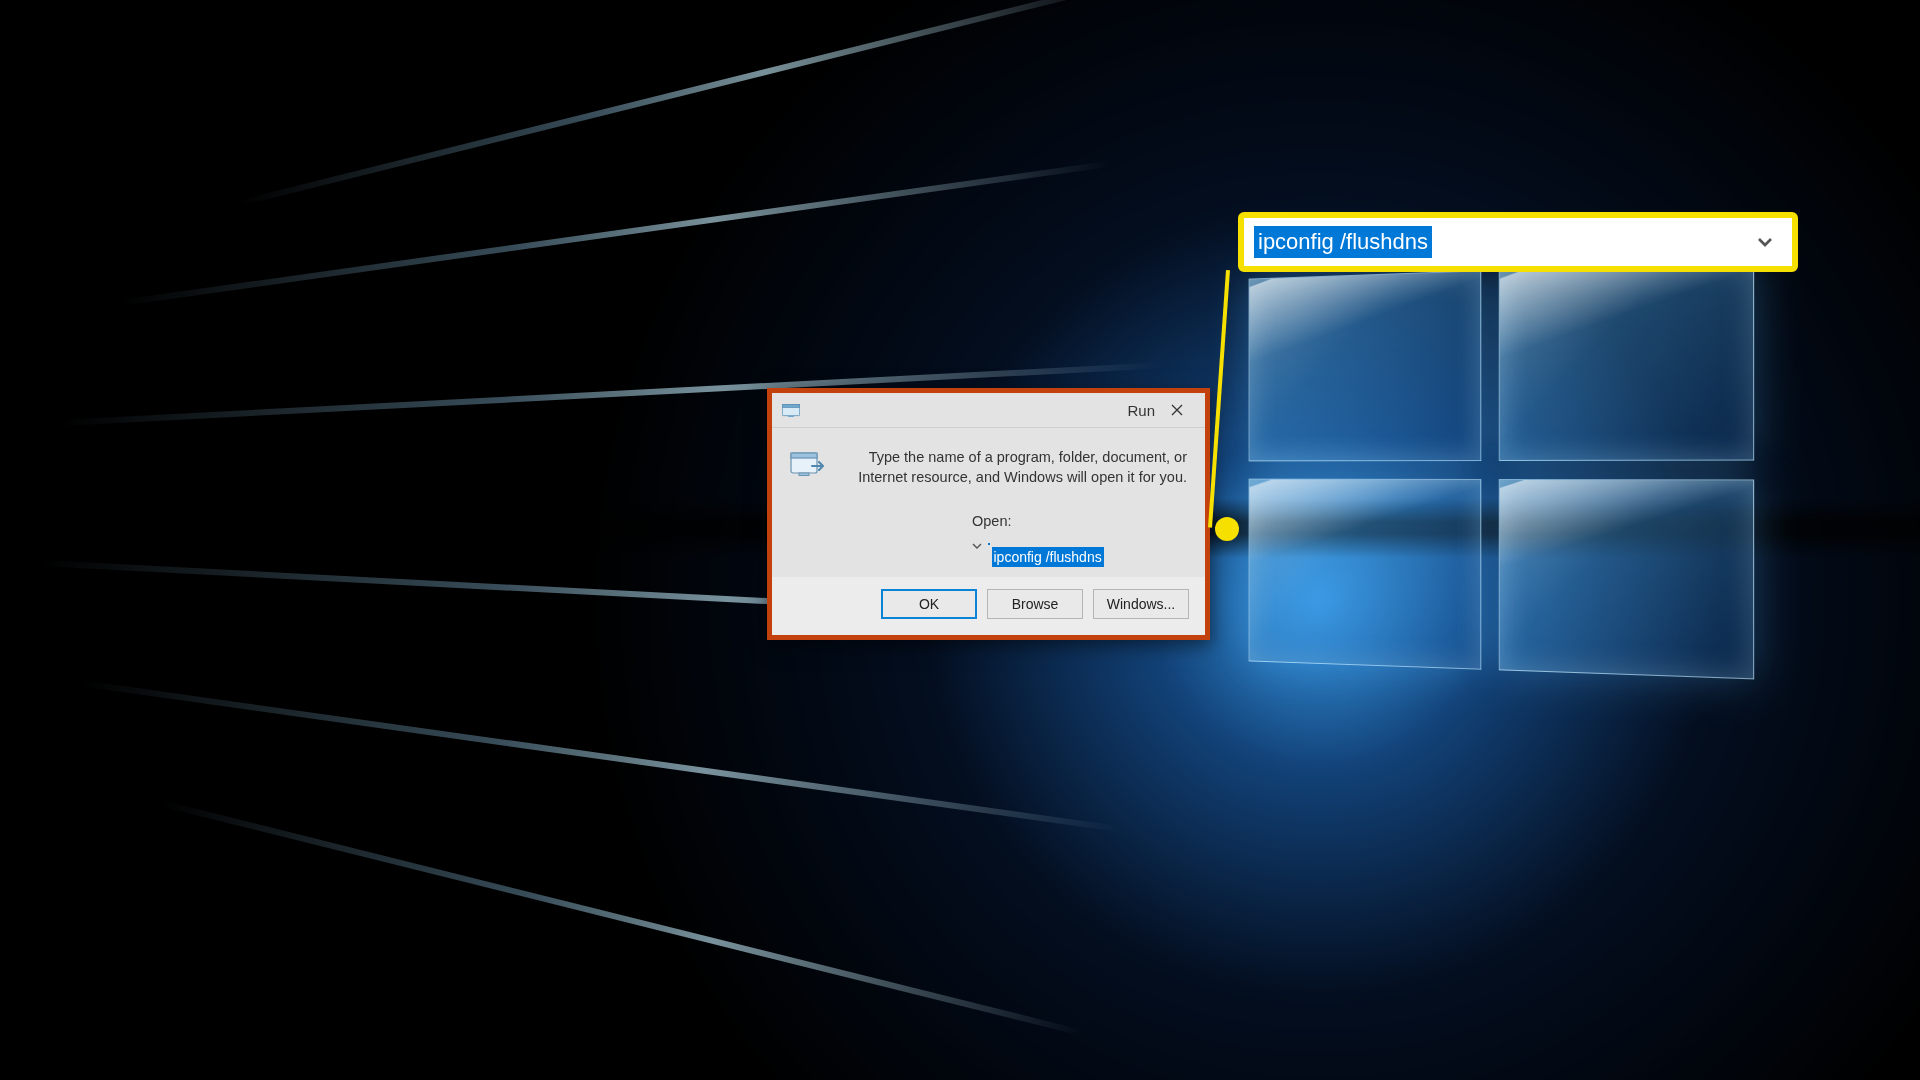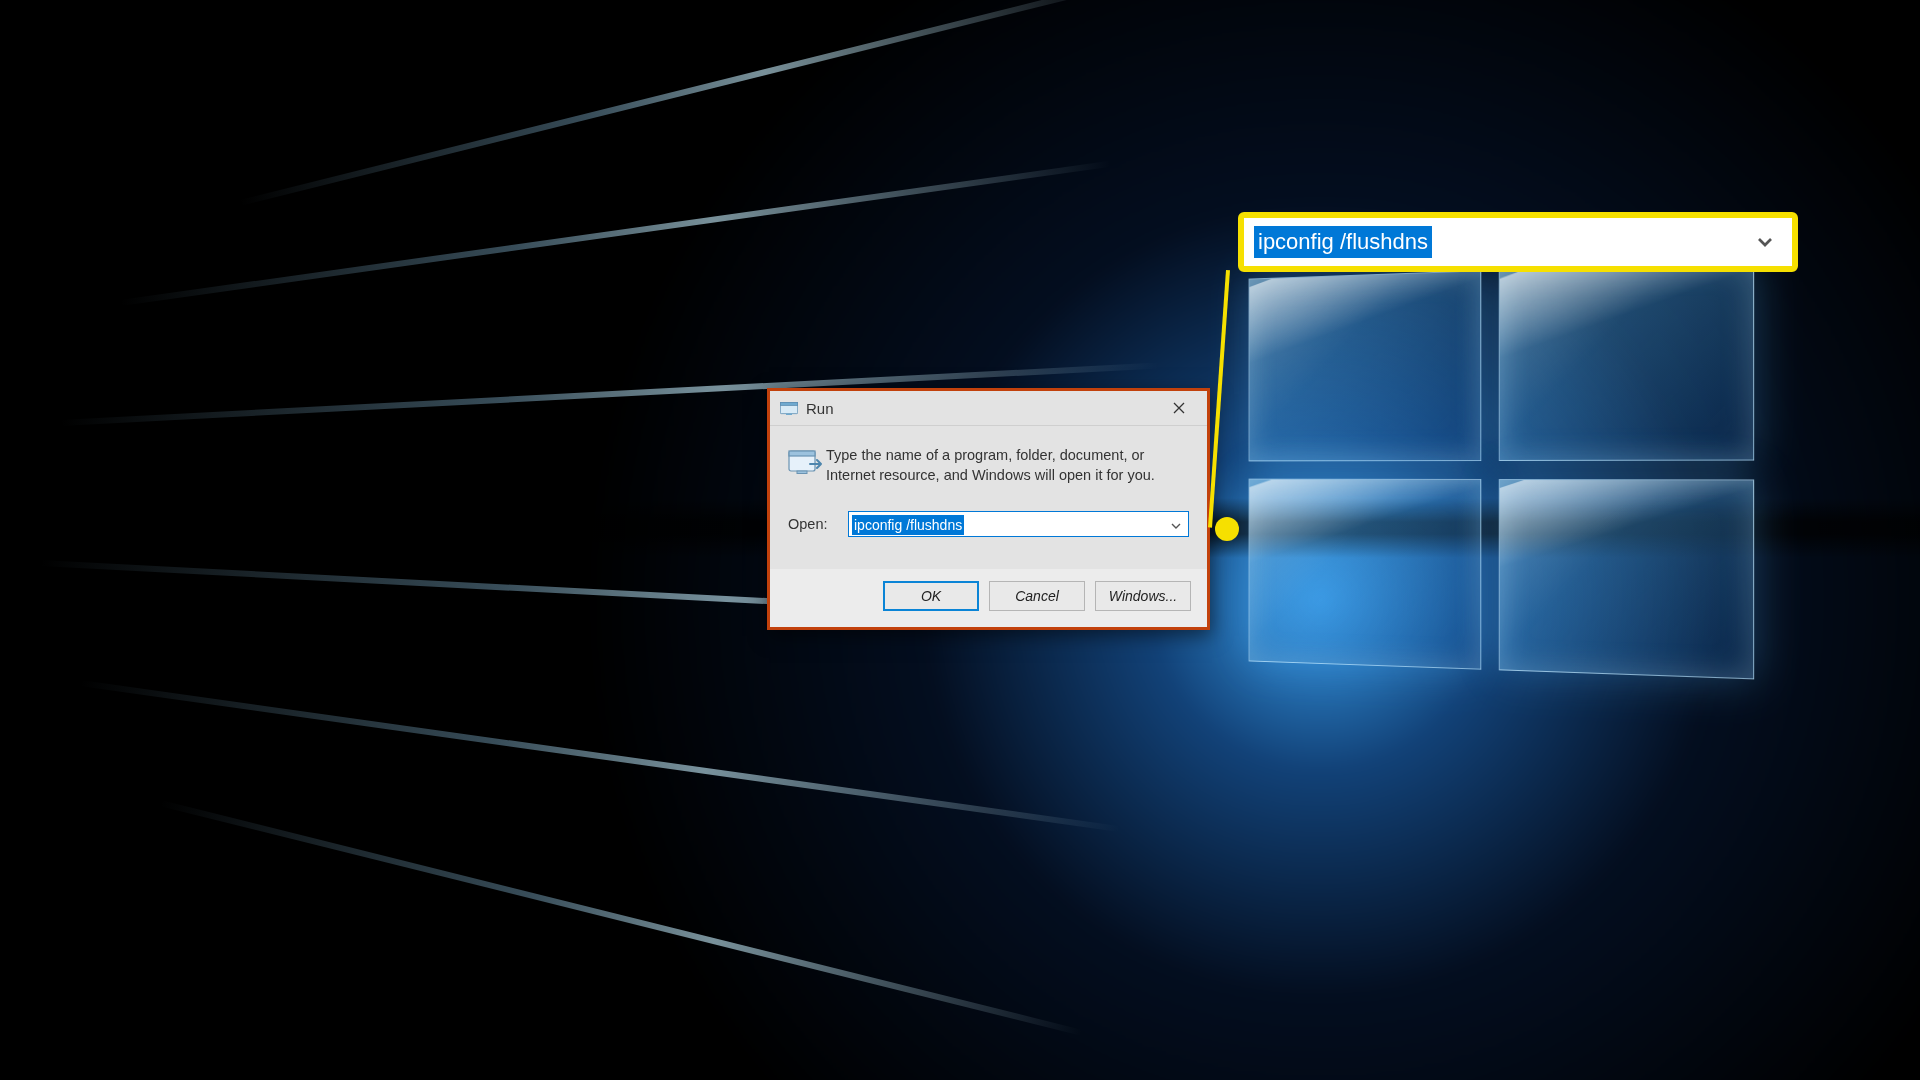--- a/index.html
+++ b/index.html
@@ -96,25 +96,26 @@
     transform: rotate(-18deg);
   }
 
   
   .run-dialog {
     position: absolute;
     left: 767px;
     top: 388px;
     width: 443px;
     background: #e3e3e3;
-    border: 3px solid #c2410c;
+    border: 5px solid #c2410c;
     box-shadow: 2px 6px 18px rgba(0,0,0,0.5);
     font-size: 15px;
     color: #333;
     box-sizing: border-box;
+    text-align: right;
   }
 
   .titlebar {
     display: flex;
     align-items: center;
     height: 34px;
     padding: 0 6px 0 10px;
     background: #e3e3e3;
     border-bottom: 1px solid #cfcfcf;
   }
@@ -159,20 +160,21 @@
     color: #333;
     flex: 1;
   }
 
   .open-row {
     display: flex;
     align-items: center;
     gap: 14px;
     margin-top: 26px;
     margin-bottom: 22px;
+    flex-direction: column;
   }
   .open-label {
     font-size: 14.5px;
     color: #333;
     width: 46px;
   }
   .combo {
     flex: 1;
     position: relative;
     height: 26px;
@@ -199,21 +201,20 @@
     width: 12px; height: 12px;
     color: #555;
   }
 
   .footer {
     background: #ececec;
     padding: 12px 16px 16px 16px;
     display: flex;
     justify-content: flex-end;
     gap: 10px;
-    font-style: italic;
   }
   .btn {
     min-width: 96px;
     height: 30px;
     background: #e9e9e9;
     border: 1px solid #b5b5b5;
     font-size: 14px;
     color: #222;
     display: flex;
     align-items: center;
@@ -327,21 +328,21 @@
           <svg viewBox="0 0 12 12">
               <path d="M2 4 L6 8 L10 4" fill="none" stroke="#555" stroke-width="1.4"></path>
             </svg>
         </span>
       </div>
     </div>
   </div>
 
   <div class="footer">
     <div class="btn primary">OK</div>
-    <div class="btn">Cancel</div>
+    <div class="btn">Browse</div>
     <div class="btn">Windows...</div>
   </div>
 </div>
 
 <div class="callout-dot" style="left:1215px; top:517px;"></div>
 <div class="callout-line" style="left:1226px; top:270px; width:4px; height:258px; transform-origin:top left; transform:rotate(4deg);"></div>
 
 <div class="callout">
   <span class="zsel">ipconfig /flushdns</span>
   <span class="spacer"></span>

